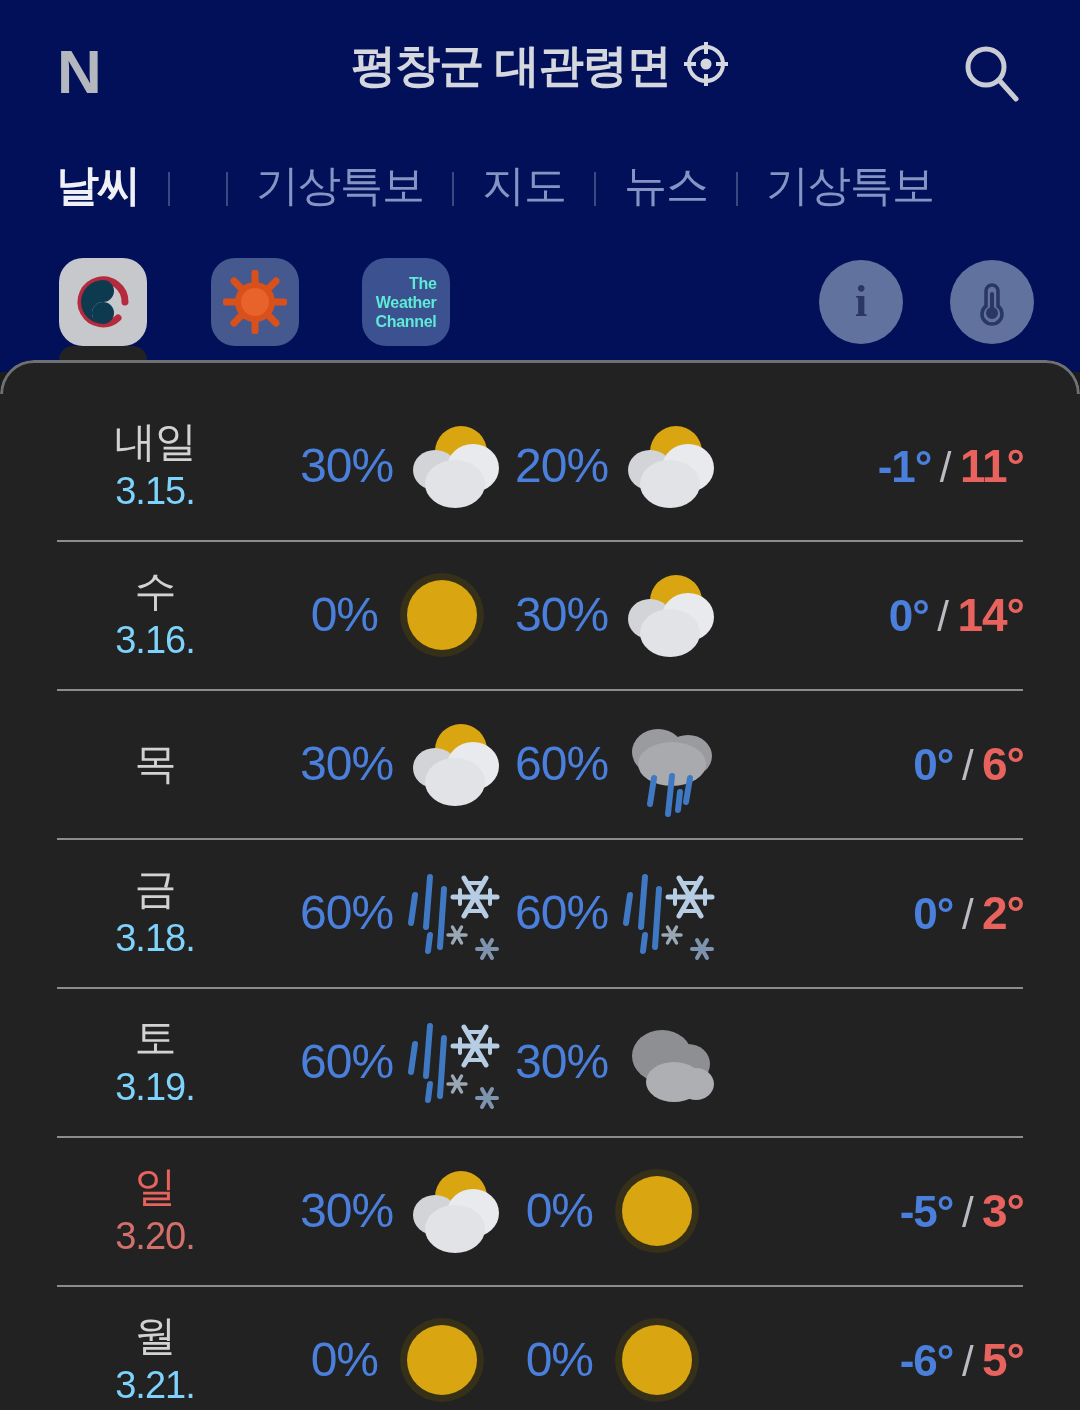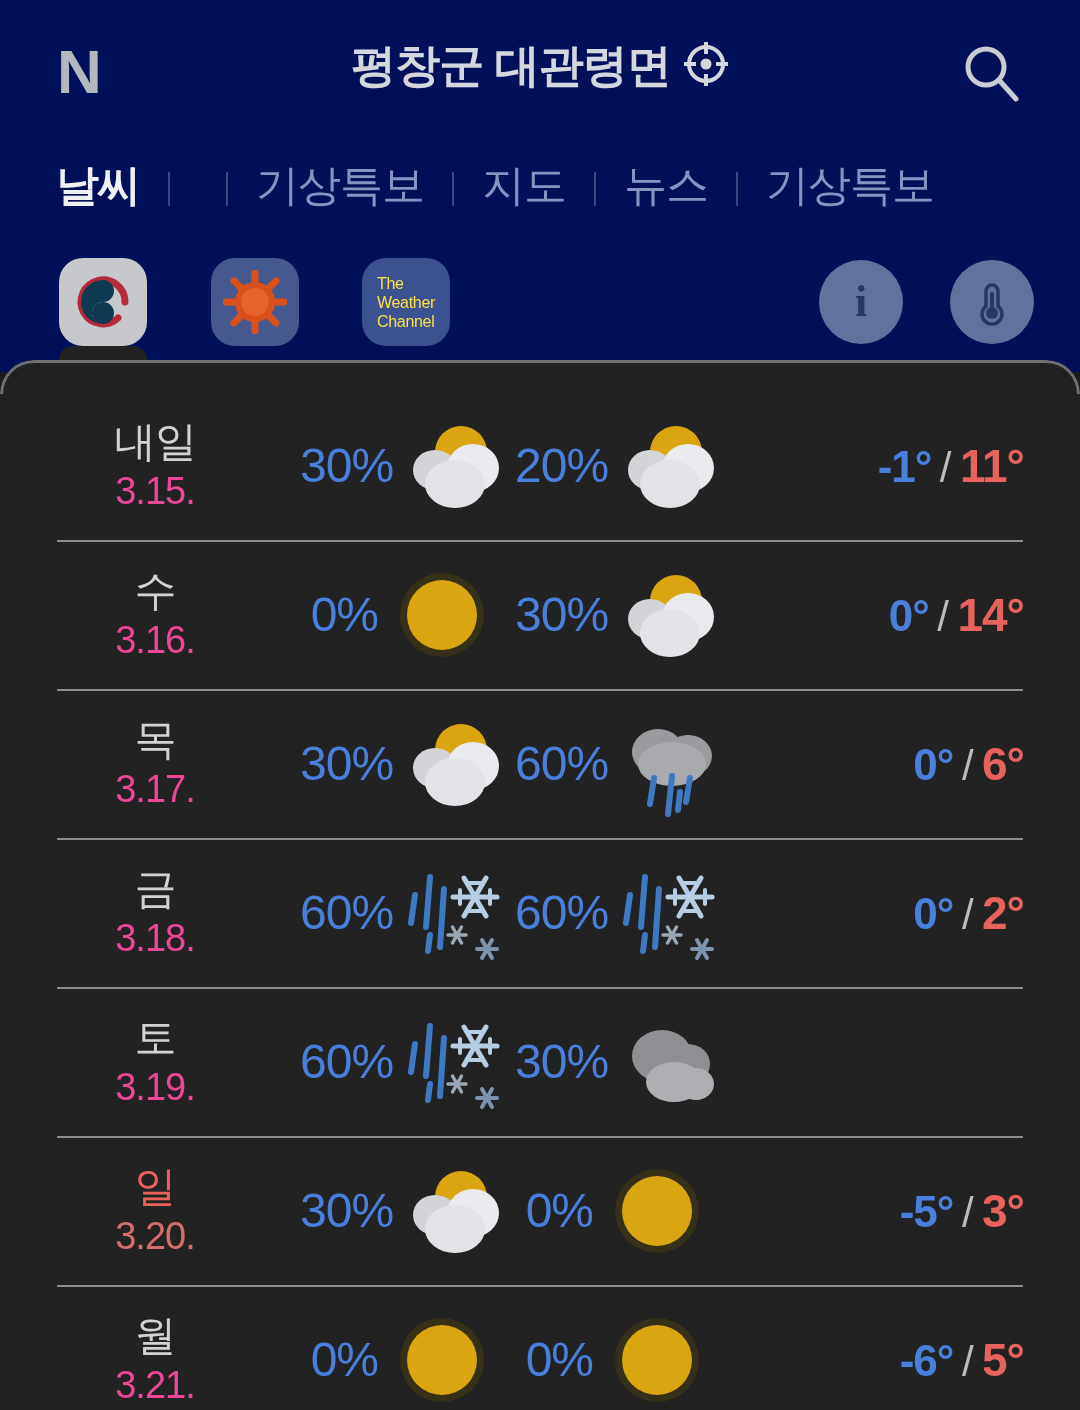--- a/index.html
+++ b/index.html
@@ -116,23 +116,23 @@
     align-items: center;
     justify-content: center;
     overflow: hidden;
   }
   .prov-1 { left: 59px; background: #c6c8cc; }
   .prov-2 { left: 211px; background: #46598f; }
   .prov-3 { left: 362px; background: #3b5190; }
 
   .twc-text {
     font-size: 16px;
-    font-weight: normal;
-    color: #fde047;
-    text-align: left;
+    font-weight: bold;
+    color: #5eead4;
+    text-align: right;
     line-height: 19px;
     letter-spacing: -0.3px;
   }
 
   .round-btn {
     position: absolute;
     top: 22px;
     width: 84px;
     height: 84px;
     border-radius: 50%;
@@ -217,21 +217,21 @@
     padding-left: 10px;
   }
   .day-name {
     font-size: 42px;
     color: #d2d2d2;
     line-height: 50px;
     letter-spacing: -1px;
   }
   .day-date {
     font-size: 38px;
-    color: #ec4899;
+    color: #7dd3fc;
     line-height: 48px;
     letter-spacing: -1px;
   }
   .day-name.sun { color: #e8635e; }
   .day-date.sun { color: #d4706c; }
 
   
   .slots {
     display: flex;
     align-items: center;
@@ -440,21 +440,20 @@
     </div>
     <div class="temps">
       <span class="t-low">0°</span>
       <span class="t-slash">/</span>
       <span class="t-high">14°</span>
     </div>
       </div>
       <div class="frow">
     <div class="day-cell">
       <div class="day-name">목</div>
-      <div class="day-date">3.17.</div>
     </div>
     <div class="slots">
       <div class="slot">
         <span class="pct">30%</span>
         <span class="icon-box"><svg width="116" height="116" viewBox="0 0 116 116">
       <circle cx="62" cy="44" r="26" fill="#d9a510"></circle>
       <ellipse cx="36" cy="62" rx="22" ry="20" fill="#d3d4d8"></ellipse>
       <ellipse cx="74" cy="60" rx="26" ry="24" fill="#e9eaee"></ellipse>
       <ellipse cx="56" cy="76" rx="30" ry="24" fill="#e2e3e7"></ellipse>
     </svg></span>

